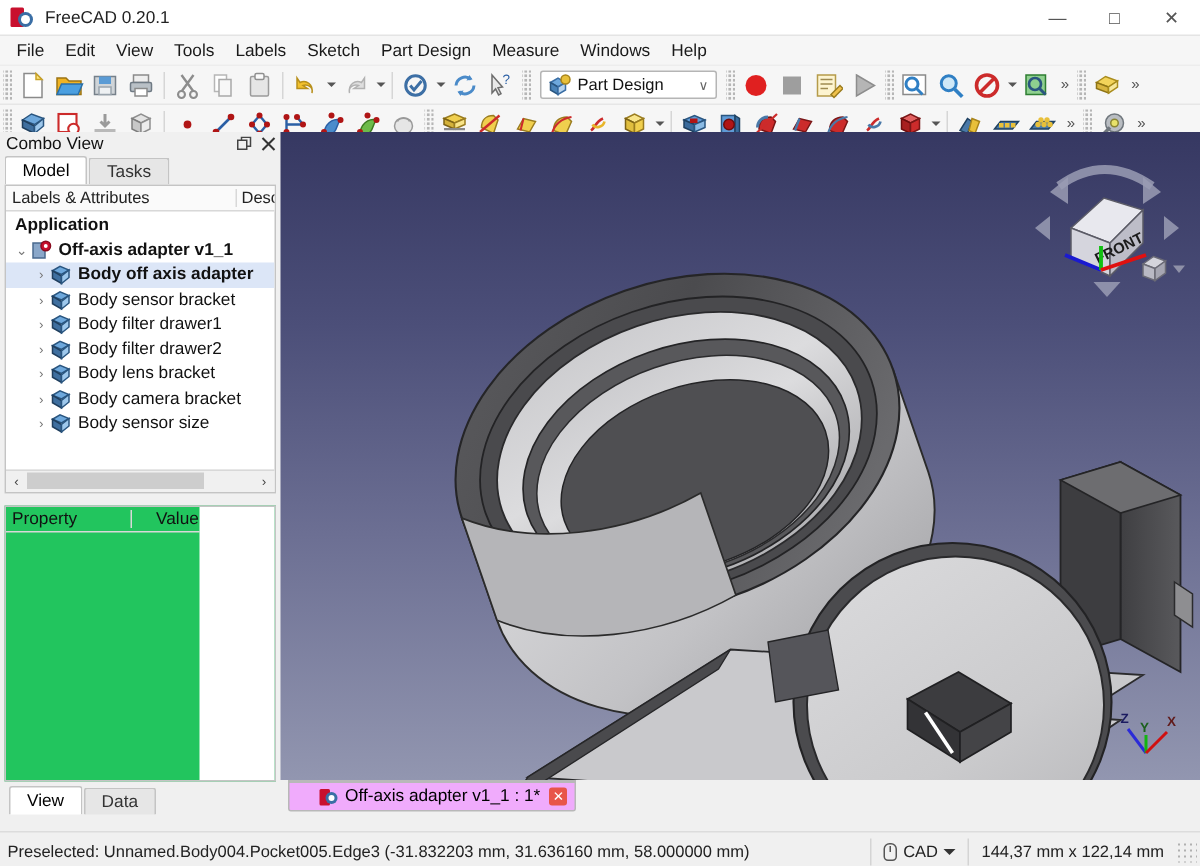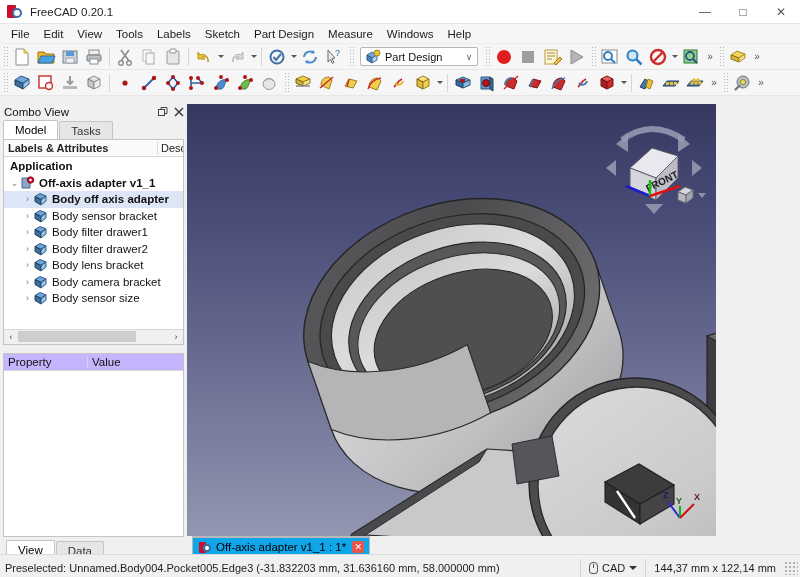--- a/index.html
+++ b/index.html
@@ -94,21 +94,21 @@
     font-size: 11px; flex: none; position: relative;
   }
   #wb-select .wb-icon { width: 16px; height: 16px; margin: 0 4px; flex:none; }
   #wb-select .wb-label { flex: 1; color: #111; }
   #wb-select .wb-arrow {
     width: 16px; text-align: center; color: #666; font-size: 9px;
   }
 
   
   #workarea {
-    position: absolute; left: 0; top: 104px; width: 716px; height: 455px;
+    position: absolute; left: 0; top: 88px; width: 800px; height: 455px;
     display: flex; background: #f0f0f0;
   }
 
   
   #combo {
     width: 187px; height: 455px; background: #f0f0f0;
     display: flex; flex-direction: column; flex: none;
   }
   #combo-header {
     height: 17px; display: flex; align-items: center;
@@ -133,21 +133,21 @@
   #tree-box {
     margin: 0 3px; background: #ffffff;
     border: 1px solid #c4c4c4;
     height: 215px; display: flex; flex-direction: column;
   }
   #tree-colhdr {
     height: 17px; display: flex; align-items: center;
     background: #fafafa; border-bottom: 1px solid #d8d8d8;
     font-size: 11px; color: #222; flex: none;
   }
-  #tree-colhdr .c1 { flex: 1; padding-left: 4px; font-weight: bold; }
+  #tree-colhdr .c1 { flex: 1; padding-left: 4px; }
   #tree-colhdr .c2 { width: 26px; border-left: 1px solid #d8d8d8; padding-left: 3px; overflow: hidden; }
   #tree-rows { flex: 1; overflow: hidden; padding-top: 1px; }
   .trow {
     height: 16.5px; display: flex; align-items: center;
     font-size: 11.5px; color: #111; white-space: nowrap;
   }
   .trow.sel { background: #dce6f7; }
   .trow .twist {
     width: 13px; text-align: center; color: #777; font-size: 9px; flex: none;
   }
@@ -163,29 +163,29 @@
   #tree-hscroll .arr {
     width: 14px; height: 13px; display:flex; align-items:center; justify-content:center;
     color: #444; font-size: 9px; flex: none;
   }
   #tree-hscroll .track { flex:1; height: 13px; background: #f0f0f0; position: relative; }
   #tree-hscroll .thumb {
     position: absolute; left: 0; top: 1px; width: 78%; height: 11px; background: #cdcdcd;
   }
 
   #prop-box {
-    margin: 8px 3px 0 3px; background: #c4b5fd; border: 1px solid #c4c4c4;
-    height: 193px; display: flex; flex-direction: column;
+    margin: 8px 3px 0 3px; background: #22c55e; border: 1px solid #c4c4c4;
+    height: 193px; display: flex; 
   }
   #prop-hdr {
     height: 17px; display: flex; align-items: center;
     border-bottom: 1px solid #d8d8d8; font-size: 11.5px; color: #111; flex: none;
   }
   #prop-hdr .p1 { width: 83px; padding-left: 4px; }
-  #prop-hdr .p2 { flex: 1; border-left: 1px solid #d8d8d8; padding-left: 4px; }
+  #prop-hdr .p2 { flex: 1; border-left: 1px solid #d8d8d8; padding-left: 16px; }
   #prop-body { flex: 1; background: #fff; }
 
   #vd-tabs { height: 21px; display: flex; align-items: flex-end; padding-left: 6px; margin-top: 2px; }
   .vdtab {
     height: 18px; padding: 0 11px; font-size: 11.5px;
     display: flex; align-items: center;
     border: 1px solid #c4c4c4; border-bottom: none;
     background: #e6e6e6; color: #333; margin-right: 1px;
     border-radius: 2px 2px 0 0;
   }
@@ -197,22 +197,22 @@
     background: #f0f0f0; position: relative;
   }
   #view3d {
     position: relative; flex: 1; overflow: hidden;
     background: linear-gradient(180deg, #363862 0%, #4c4f79 30%, #6c6f93 62%, #9296b0 100%);
   }
   #view3d svg { position: absolute; left: 0; top: 0; }
 
   #doc-tabs { height: 23px; background: #f0f0f0; display: flex; align-items: flex-start; padding-left: 5px; }
   #doc-tab {
-    height: 21px; background: #0ea5e9; border: 1px solid #b8b8b8; border-top: 2px solid #b8b8b8;
-    display: flex; align-items: center; padding: 0 5px 0 6px; font-size: 11.5px;
+    height: 21px; background: #f0abfc; border: 1px solid #b8b8b8; border-top: 2px solid #b8b8b8;
+    display: flex; align-items: center; padding: 0 5px 0 20px; font-size: 11.5px;
     border-radius: 0 0 2px 2px;
   }
   #doc-tab .dicon { width: 13px; height: 13px; margin-right: 4px; position: relative; flex:none;}
   #doc-tab .dicon .a { position:absolute; left:0; top:1px; width:7px; height:11px; background:#c8102e; border-radius:1px;}
   #doc-tab .dicon .b { position:absolute; left:4px; top:3px; width:8px; height:8px; background:#3a6ea5; border-radius:50%;}
   #doc-tab .dicon .c { position:absolute; left:6px; top:5px; width:4px; height:4px; background:#fff; border-radius:50%;}
   #doc-close {
     width: 12px; height: 12px; margin-left: 6px; background: #e8554a;
     color: #fff; font-size: 9px; line-height: 12px; text-align: center;
     border-radius: 2px; flex: none;

